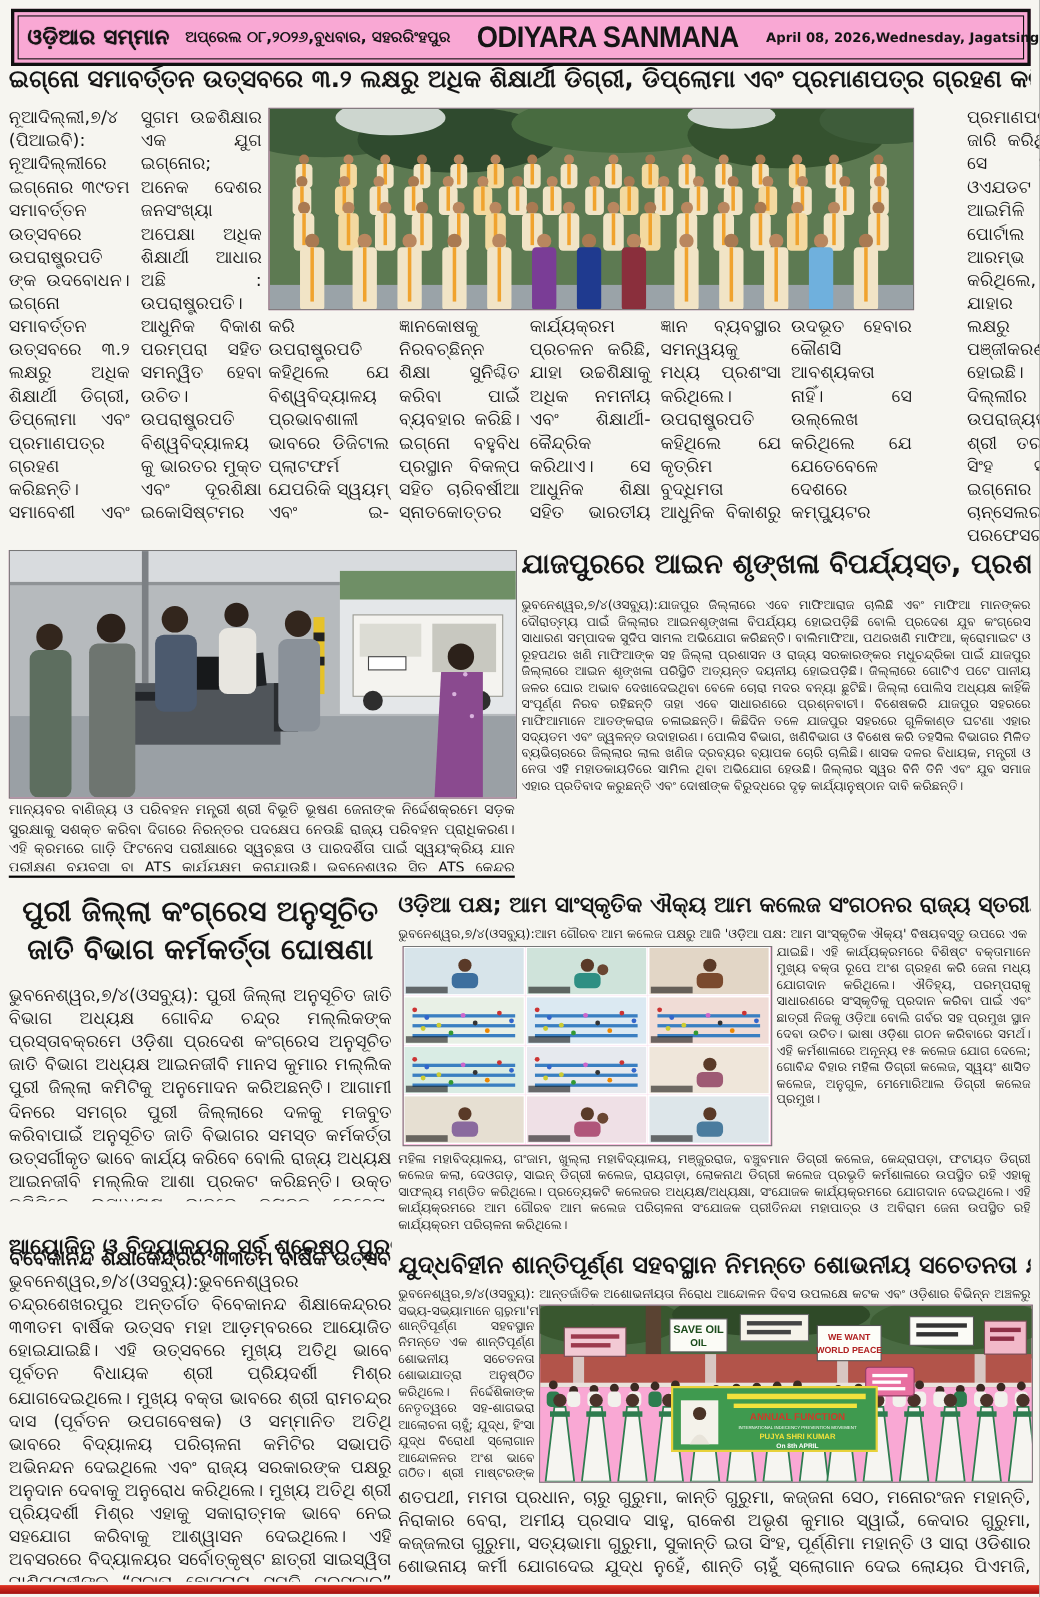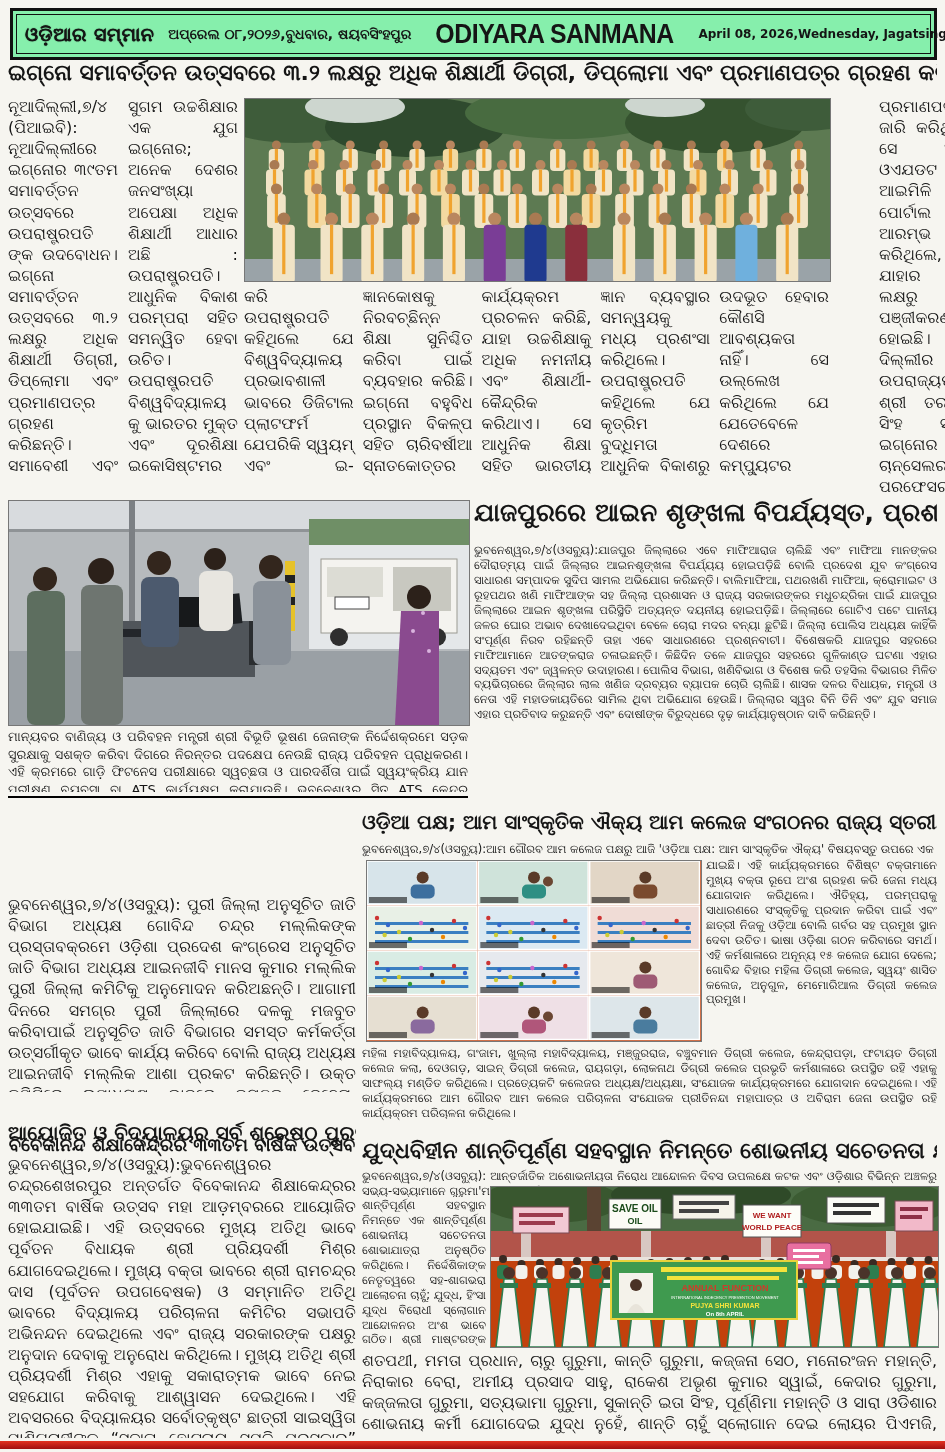--- a/index.html
+++ b/index.html
@@ -1,54 +1,54 @@
 <!DOCTYPE html>
 <html><head>
 <meta charset="utf-8">
 <style>
   html,body{margin:0;padding:0;background:#888;}
   .page{position:relative;width:945px;height:1452px;background:#f6f5f0;overflow:hidden;
         font-family:"DejaVu Sans","Liberation Sans",sans-serif;color:#151515;}
   .abs{position:absolute;}
   
-  .mast-outer{left:10px;top:8px;width:921px;height:46px;border:3px solid #111;background:#86efac;}
+  .mast-outer{left:10px;top:8px;width:921px;height:46px;border:3px solid #111;background:#f9a8d4;}
   .mast-inner{position:absolute;left:3px;top:3px;right:3px;bottom:3px;border:1px solid #111;
               display:flex;align-items:center;padding:0 8px;gap:14px;}
   .mast-logo{font-size:19px;font-weight:bold;letter-spacing:.5px;
              text-shadow:0 0 1px #000;white-space:nowrap;}
   .mast-odate{font-size:14px;font-weight:bold;white-space:nowrap;flex:1;text-align:center;}
   .mast-title{font-size:27px;font-weight:bold;letter-spacing:-.5px;transform:scaleX(.92);
               white-space:nowrap;font-family:"Liberation Sans",sans-serif;}
   .mast-edate{font-size:12px;font-weight:bold;white-space:nowrap;flex:1;text-align:center;}
   
   .h-xl{font-weight:bold;font-size:22px;line-height:1.2;white-space:nowrap;overflow:hidden;}
   .h-lg{font-weight:bold;font-size:25px;line-height:1.25;text-align:center;white-space:nowrap;overflow:hidden;}
   .h-md{font-weight:bold;font-size:20px;line-height:1.25;text-align:center;white-space:nowrap;overflow:hidden;}
   .h-puri{font-weight:bold;font-size:26px;line-height:1.35;text-align:center;overflow:hidden;}
   
   .bt{font-size:16px;line-height:1.32;text-align:justify;overflow:hidden;word-break:break-word;}
   .bt-sm{font-size:11.5px;line-height:1.3;text-align:justify;overflow:hidden;word-break:break-word;}
   .cap{font-size:13px;line-height:1.35;text-align:justify;overflow:hidden;}
   .cols2{column-count:2;column-gap:10px;}
   .cols5{column-count:5;column-gap:9px;}
-  .photo{border:1px solid #777;background:#c2410c;overflow:hidden;}
+  .photo{border:1px solid #777;background:#f9a8d4;overflow:hidden;}
   .rule{background:#000;}
   .redbar{background:linear-gradient(#e23322,#a11010);}
   svg{display:block;}
   svg text{font-family:"Liberation Sans",sans-serif;}
 </style>
 </head>
 <body>
 
 <div class="page">
 
   <div class="abs mast-outer">
     <div class="mast-inner">
       <span class="mast-logo">ଓଡ଼ିଆର ସମ୍ମାନ</span>
-      <span class="mast-odate">ଅପ୍ରେଲ ୦୮,୨୦୨୬,ବୁଧବାର, ଷୟବସିଂହପୁର</span>
+      <span class="mast-odate">ଅପ୍ରେଲ ୦୮,୨୦୨୬,ବୁଧବାର, ସହରରିଂହପୁର</span>
       <span class="mast-title">ODIYARA SANMANA</span>
       <span class="mast-edate">April 08, 2026,Wednesday, Jagatsinghpur</span>
 
     </div>
   </div>
 
   <div class="abs h-xl" style="left:8px;top:60px;width:929px;height:32px;">ଇଗ୍ନୋ ସମାବର୍ତ୍ତନ ଉତ୍ସବରେ ୩.୨ ଲକ୍ଷରୁ ଅଧିକ ଶିକ୍ଷାର୍ଥୀ ଡିଗ୍ରୀ, ଡିପ୍ଲୋମା ଏବଂ ପ୍ରମାଣପତ୍ର ଗ୍ରହଣ କରିଛନ୍ତି : ଉପରାଷ୍ଟ୍ରପତି</div>
   <div class="abs bt cols2" style="left:8px;top:96px;width:230px;height:396px;">ନୂଆଦିଲ୍ଲୀ,୭/୪ (ପିଆଇବି): ନୂଆଦିଲ୍ଲୀରେ ଇଗ୍ନୋର ୩୯ତମ ସମାବର୍ତ୍ତନ ଉତ୍ସବରେ ଉପରାଷ୍ଟ୍ରପତିଙ୍କ ଉଦବୋଧନ। ଇଗ୍ନୋ ସମାବର୍ତ୍ତନ ଉତ୍ସବରେ ୩.୨ ଲକ୍ଷରୁ ଅଧିକ ଶିକ୍ଷାର୍ଥୀ ଡିଗ୍ରୀ, ଡିପ୍ଲୋମା ଏବଂ ପ୍ରମାଣପତ୍ର ଗ୍ରହଣ କରିଛନ୍ତି। ସମାବେଶୀ ଏବଂ ସୁଗମ ଉଚ୍ଚଶିକ୍ଷାର ଏକ ଯୁଗ ଇଗ୍ନୋର; ଅନେକ ଦେଶର ଜନସଂଖ୍ୟା ଅପେକ୍ଷା ଅଧିକ ଶିକ୍ଷାର୍ଥୀ ଆଧାର ଅଛି : ଉପରାଷ୍ଟ୍ରପତି। ଆଧୁନିକ ବିକାଶ ପରମ୍ପରା ସହିତ ସମନ୍ୱିତ ହେବା ଉଚିତ। ଉପରାଷ୍ଟ୍ରପତି ବିଶ୍ୱବିଦ୍ୟାଳୟକୁ ଭାରତର ମୁକ୍ତ ଏବଂ ଦୂରଶିକ୍ଷା ଇକୋସିଷ୍ଟମର ଏକ ସ୍ତମ୍ଭ ଭାବରେ ବର୍ଣ୍ଣନା କରିଥିଲେ, ଯାହା ସାରା ଦେଶରେ ଉଚ୍ଚଶିକ୍ଷାର ପ୍ରବେଶକୁ ଉଲ୍ଲେଖନୀୟ ଭାବରେ ବିସ୍ତାର କରିଛି। ଏହାର ଅନ୍ତର୍ଭୁକ୍ତିମୂଳକ ପ୍ରସାର ଉପରେ ଗୁରୁତ୍ୱାରୋପ କରି, ସେ ଉଲ୍ଲେଖ କରିଥିଲେ ଯେ ଇଗ୍ନୋରେ ୧୪ ଲକ୍ଷରୁ ଅଧିକ ଶିକ୍ଷାର୍ଥୀ ଅଛନ୍ତି, ଯେଉଁଥିରେ ୫୬ ପ୍ରତିଶତ ମହିଳା ଏବଂ ୫୮ ପ୍ରତିଶତ ଗ୍ରାମୀଣ ଏବଂ ପଛୁଆ ସମ୍ପ୍ରଦାୟରୁ ଆସିଛନ୍ତି। ସେ ମତ ଦେଇଥିଲେ ଯେ ଇଗ୍ନୋ ଏହାର ପ୍ରତିଷ୍ଠିତ ଦୂରଶିକ୍ଷା ମଡେଲ ଯୋଗୁଁ ସ୍ଥିର ରହିଛି।</div>
   <div class="abs photo" style="left:244px;top:98px;width:585px;height:182px;">
     <svg id="svg-convocation" width="585" height="182" viewBox="0 0 585 182">
@@ -288,20 +288,24 @@
           <circle cx="404" cy="130" r="2" fill="#d9b3dd"></circle>
           <circle cx="420" cy="150" r="2" fill="#d9b3dd"></circle>
       </g>
     </svg>
   </div>
   <div class="abs cap" style="left:8px;top:728px;width:460px;height:64px;">ମାନ୍ୟବର ବାଣିଜ୍ୟ ଓ ପରିବହନ ମନ୍ତ୍ରୀ ଶ୍ରୀ ବିଭୂତି ଭୂଷଣ ଜେନାଙ୍କ ନିର୍ଦ୍ଦେଶକ୍ରମେ ସଡ଼କ ସୁରକ୍ଷାକୁ ସଶକ୍ତ କରିବା ଦିଗରେ ନିରନ୍ତର ପଦକ୍ଷେପ ନେଉଛି ରାଜ୍ୟ ପରିବହନ ପ୍ରାଧିକରଣ। ଏହି କ୍ରମରେ ଗାଡ଼ି ଫିଟନେସ ପରୀକ୍ଷାରେ ସ୍ୱଚ୍ଛତା ଓ ପାରଦର୍ଶିତା ପାଇଁ ସ୍ୱୟଂକ୍ରିୟ ଯାନ ପରୀକ୍ଷଣ ବ୍ୟବସ୍ଥା ବା ATS କାର୍ଯ୍ୟକ୍ଷମ କରାଯାଉଛି। ଭୁବନେଶ୍ୱର ସ୍ଥିତ ATS କେନ୍ଦ୍ର ପରିଦର୍ଶନ କରି କାର୍ଯ୍ୟ ଅଗ୍ରଗତି ସମୀକ୍ଷା କରିଛନ୍ତି ପରିବହନ ଆୟୁକ୍ତ।</div>
   <div class="abs rule" style="left:8px;top:796px;width:460px;height:2px;"></div>
   <div class="abs h-lg" style="left:474px;top:497px;width:463px;height:42px;">ଯାଜପୁରରେ ଆଇନ ଶୃଙ୍ଖଳା ବିପର୍ଯ୍ୟସ୍ତ, ପ୍ରଶାସନ ନିଧଡ଼କ</div>
   <div class="abs bt-sm" style="left:474px;top:543px;width:463px;height:254px;">ଭୁବନେଶ୍ୱର,୭/୪(ଓସବ୍ୟୁ):ଯାଜପୁର ଜିଲ୍ଲାରେ ଏବେ ମାଫିଆରାଜ ଚାଲିଛି ଏବଂ ମାଫିଆ ମାନଙ୍କର ଦୌରାତ୍ମ୍ୟ ପାଇଁ ଜିଲ୍ଲାର ଆଇନଶୃଙ୍ଖଳା ବିପର୍ଯ୍ୟୟ ହୋଇପଡ଼ିଛି ବୋଲି ପ୍ରଦେଶ ଯୁବ କଂଗ୍ରେସ ସାଧାରଣ ସମ୍ପାଦକ ସୁଦିପ ସାମଲ ଅଭିଯୋଗ କରିଛନ୍ତି। ବାଲିମାଫିଆ, ପଥରଖଣି ମାଫିଆ, କ୍ରୋମାଇଟ ଓ ରୂହପଥର ଖଣି ମାଫିଆଙ୍କ ସହ ଜିଲ୍ଲା ପ୍ରଶାସନ ଓ ରାଜ୍ୟ ସରକାରଙ୍କର ମଧୁଚନ୍ଦ୍ରିକା ପାଇଁ ଯାଜପୁର ଜିଲ୍ଲାରେ ଆଇନ ଶୃଙ୍ଖଳା ପରିସ୍ଥିତି ଅତ୍ୟନ୍ତ ଦୟନୀୟ ହୋଇପଡ଼ିଛି। ଜିଲ୍ଲାରେ ଗୋଟିଏ ପଟେ ପାନୀୟ ଜଳର ଘୋର ଅଭାବ ଦେଖାଦେଇଥିବା ବେଳେ ଚୋରା ମଦର ବନ୍ୟା ଛୁଟିଛି। ଜିଲ୍ଲା ପୋଲିସ ଅଧ୍ୟକ୍ଷ କାହିଁକି ସଂପୂର୍ଣ୍ଣ ନିରବ ରହିଛନ୍ତି ତାହା ଏବେ ସାଧାରଣରେ ପ୍ରଶ୍ନବାଚୀ। ବିଶେଷକରି ଯାଜପୁର ସହରରେ ମାଫିଆମାନେ ଆତଙ୍କରାଜ ଚଳାଇଛନ୍ତି। କିଛିଦିନ ତଳେ ଯାଜପୁର ସହରରେ ଗୁଳିକାଣ୍ଡ ଘଟଣା ଏହାର ସଦ୍ୟତମ ଏବଂ ଜ୍ୱଳନ୍ତ ଉଦାହାରଣ। ପୋଲିସ ବିଭାଗ, ଖଣିବିଭାଗ ଓ ବିଶେଷ କରି ତହସିଲ ବିଭାଗର ମିଳିତ ବ୍ୟଭିଚାରରେ ଜିଲ୍ଲାର ଲାଲ ଖଣିଜ ଦ୍ରବ୍ୟର ବ୍ୟାପକ ଚୋରି ଚାଲିଛି। ଶାସକ ଦଳର ବିଧାୟକ, ମନ୍ତ୍ରୀ ଓ ନେତା ଏହି ମହାଡକାୟତିରେ ସାମିଲ ଥିବା ଅଭିଯୋଗ ହେଉଛି। ଜିଲ୍ଲାର ସ୍ୱର ବିନି ତିନି ଏବଂ ଯୁବ ସମାଜ ଏହାର ପ୍ରତିବାଦ କରୁଛନ୍ତି ଏବଂ ଦୋଷୀଙ୍କ ବିରୁଦ୍ଧରେ ଦୃଢ଼ କାର୍ଯ୍ୟାନୁଷ୍ଠାନ ଦାବି କରିଛନ୍ତି।</div>
 
+  <div class="abs h-puri" style="left:8px;top:812px;width:348px;height:78px;">
+    <div>ପୁରୀ ଜିଲ୍ଲା କଂଗ୍ରେସ ଅନୁସୂଚିତ</div>
+    <div>ଜାତି ବିଭାଗ କର୍ମକର୍ତ୍ତା ଘୋଷଣା</div>
+  </div>
   <div class="abs bt" style="left:8px;top:894px;width:348px;height:198px;">ଭୁବନେଶ୍ୱର,୭/୪(ଓସବ୍ୟୁ): ପୁରୀ ଜିଲ୍ଲା ଅନୁସୂଚିତ ଜାତି ବିଭାଗ ଅଧ୍ୟକ୍ଷ ଗୋବିନ୍ଦ ଚନ୍ଦ୍ର ମଲ୍ଲିକଙ୍କ ପ୍ରସ୍ତାବକ୍ରମେ ଓଡ଼ିଶା ପ୍ରଦେଶ କଂଗ୍ରେସ ଅନୁସୂଚିତ ଜାତି ବିଭାଗ ଅଧ୍ୟକ୍ଷ ଆଇନଜୀବି ମାନସ କୁମାର ମଲ୍ଲିକ ପୁରୀ ଜିଲ୍ଲା କମିଟିକୁ ଅନୁମୋଦନ କରିଅଛନ୍ତି। ଆଗାମୀ ଦିନରେ ସମଗ୍ର ପୁରୀ ଜିଲ୍ଲାରେ ଦଳକୁ ମଜବୁତ କରିବାପାଇଁ ଅନୁସୂଚିତ ଜାତି ବିଭାଗର ସମସ୍ତ କର୍ମକର୍ତ୍ତା ଉତ୍ସର୍ଗୀକୃତ ଭାବେ କାର୍ଯ୍ୟ କରିବେ ବୋଲି ରାଜ୍ୟ ଅଧ୍ୟକ୍ଷ ଆଇନଜୀବି ମଲ୍ଲିକ ଆଶା ପ୍ରକଟ କରିଛନ୍ତି। ଉକ୍ତ କମିଟିରେ ଉପାଧ୍ୟକ୍ଷ ଭାବରେ ଜୟନ୍ତ ବେହେରା, ନିରଞ୍ଜନ ସେଠୀ, ସୁମନ୍ତ ମଲ୍ଲିକ, ସୁଧୀର ନାୟକ, ପବିତ୍ର ଭୋଇ, ପଞ୍ଚାନନ ପରିଡ଼ା, ସାଧାରଣ ସମ୍ପାଦକ ଭାବରେ ସୁକାନ୍ତ କୁମାର କାଣ୍ଡି, ଅମୂଲ୍ୟ ଭୋଇ, ଭରତ ଚନ୍ଦ୍ର ବେହେରା, ବିଜୟ କୁମାର ମଲ୍ଲିକ, ରବିନ୍ଦ ଭୋଇ, ସସ୍ମିତା ବେହେରା, ଦେବେନ୍ଦ୍ର ମଲ୍ଲିକ, କାହ୍ନୁ ଚରଣ ବେହେରା, ଗଗନ ମଲ୍ଲିକ, ଶରତ ଚନ୍ଦ୍ର ଭୋଇ ସେହିପରି ସମ୍ପାଦକ ଭାବରେ କ୍ଷୀରୋଦ ଚନ୍ଦ୍ର ଦାସ ପ୍ରମୁଖ ରହିଛନ୍ତି।</div>
 
   <div class="abs h-md" style="left:362px;top:810px;width:575px;height:30px;">ଓଡ଼ିଆ ପକ୍ଷ; ଆମ ସାଂସ୍କୃତିକ ଐକ୍ୟ  ଆମ କଲେଜ ସଂଗଠନର ରାଜ୍ୟ ସ୍ତରୀୟ କର୍ମଶାଳା</div>
   <div class="abs bt-sm" style="left:362px;top:842px;width:575px;height:16px;white-space:nowrap;">ଭୁବନେଶ୍ୱର,୭/୪(ଓସବ୍ୟୁ):ଆମ ଗୌରବ ଆମ କଲେଜ ପକ୍ଷରୁ ଆଜି 'ଓଡ଼ିଆ ପକ୍ଷ: ଆମ ସାଂସ୍କୃତିକ ଐକ୍ୟ' ବିଷୟବସ୍ତୁ ଉପରେ ଏକ ରାଜ୍ୟ ସ୍ତରୀୟ ଆଭାସୀ କର୍ମଶାଳା ଅନୁଷ୍ଠିତ ହୋଇ</div>
   <div class="abs photo" style="left:366px;top:860px;width:334px;height:180px;">
     <svg id="svg-collage" width="334" height="180" viewBox="0 0 334 180">
         <rect x="0" y="0" width="109.83333333333333" height="43.5" fill="#d7e4ea" stroke="#fff" stroke-width="1.5"></rect>
         <circle cx="55.666666666666664" cy="16.5" r="6" fill="#5a3a28"></circle>
         <rect x="43.666666666666664" y="23.5" width="24" height="14" rx="5" fill="#3d6f9e"></rect>
         <rect x="2" y="36" width="38" height="6" fill="rgba(0,0,0,0.55)"></rect>

